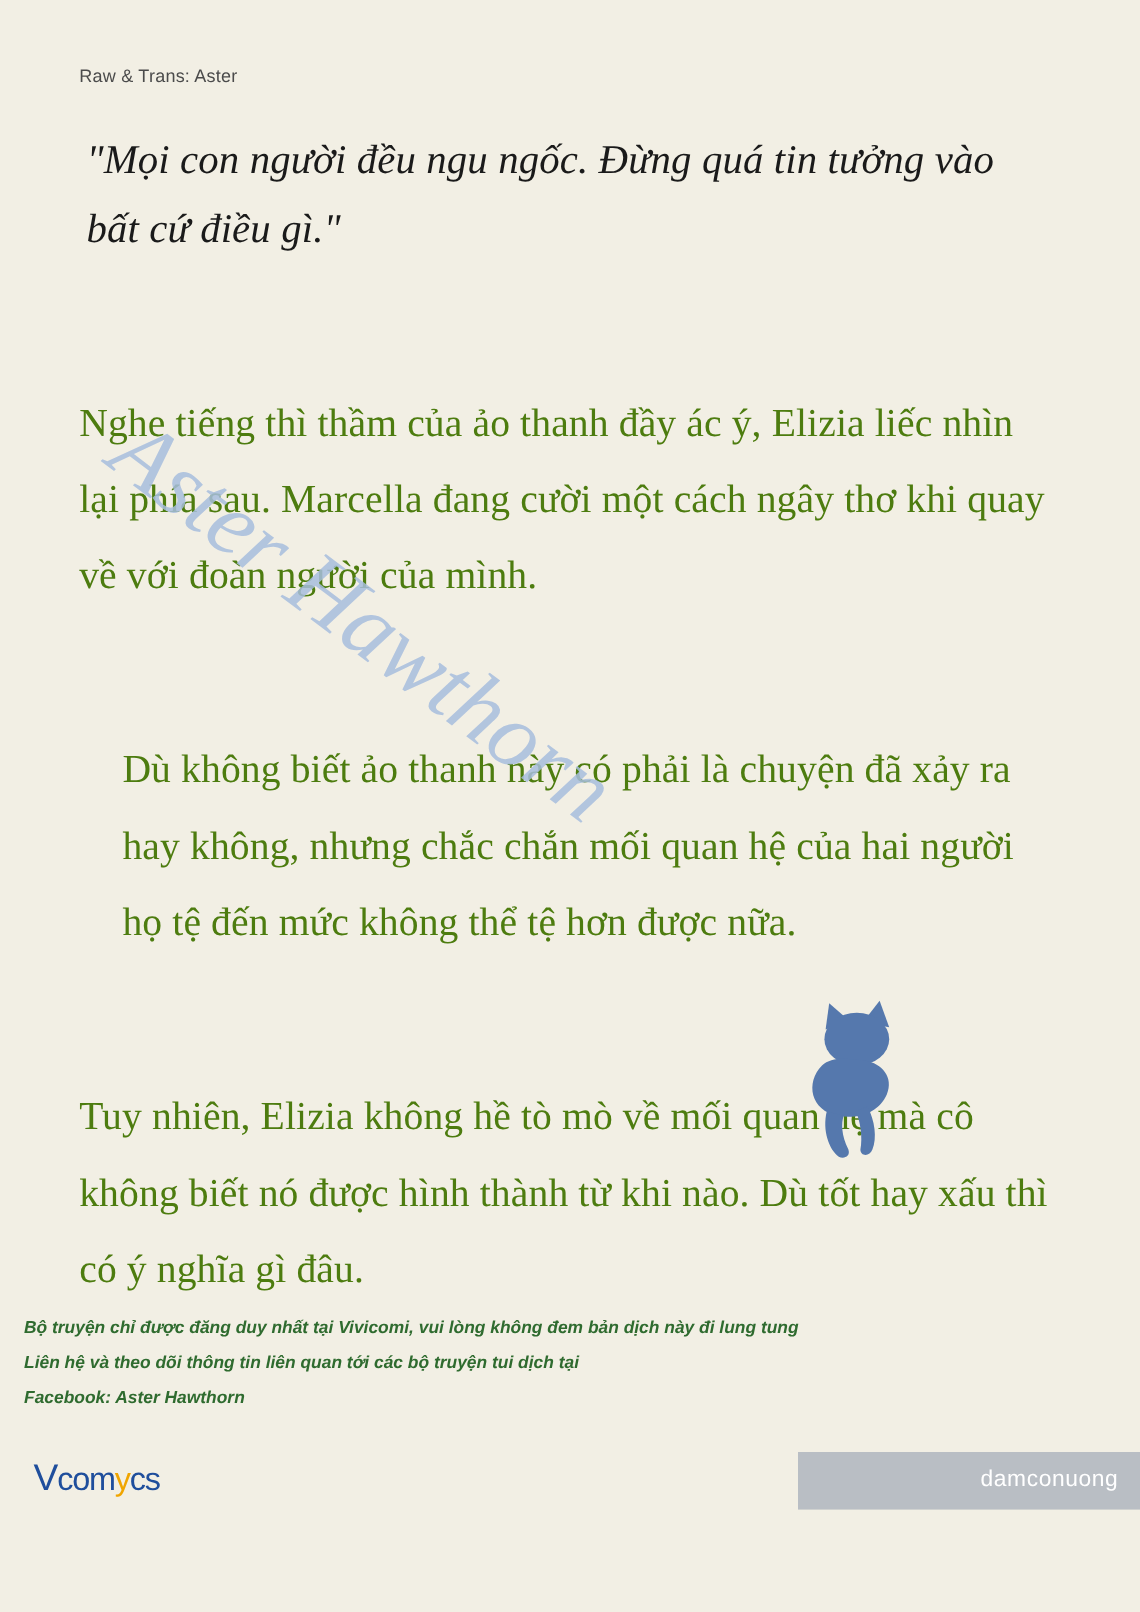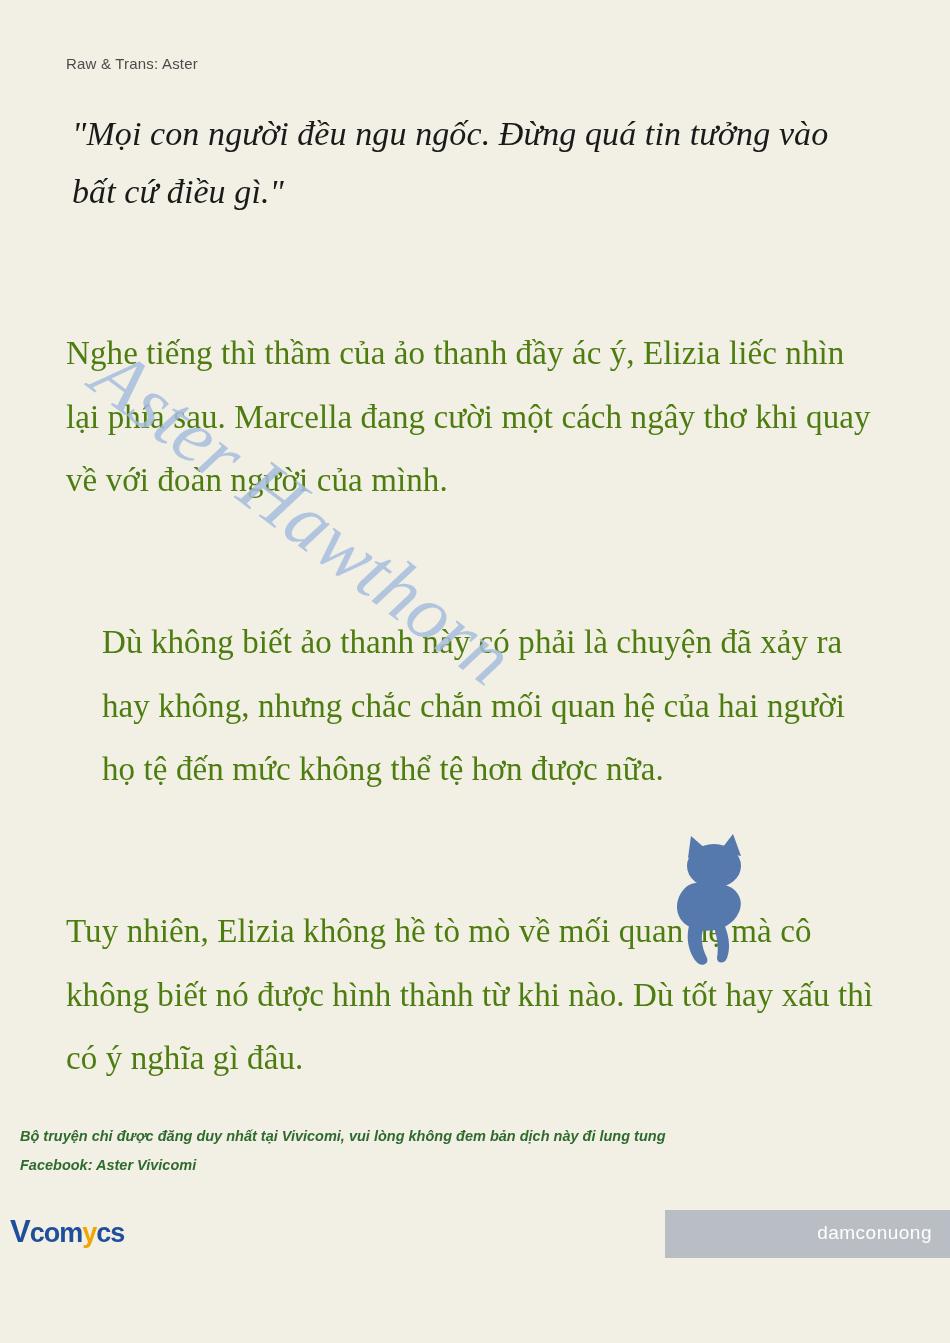--- a/index.html
+++ b/index.html
@@ -105,24 +105,24 @@
     position: absolute;
     left: 0;
     bottom: 0;
     width: 950px;
     height: 50px;
     background: #f2efe4;
   }
 
   .logo {
     position: absolute;
-    left: 10px;
+    left: 28px;
     bottom: 8px;
     font-family: "Liberation Sans", sans-serif;
-    font-weight: bold;
+    font-weight: normal;
     font-size: 27px;
     color: #1f4e9c;
     letter-spacing: -1px;
   }
   .logo .v {
     color: #1f4e9c;
     font-size: 31px;
   }
   .logo .y {
     color: #f0a500;
@@ -172,21 +172,22 @@
         <ellipse cx="59" cy="36" rx="27" ry="22"></ellipse>
         <path d="M30 58 C16 72 20 96 44 100 C62 103 78 96 84 82 C90 68 80 56 66 54 C52 52 38 50 30 58 Z"></path>
         <path d="M34 96 C30 112 36 128 44 134 C48 136 54 134 52 128 C46 116 46 106 48 100 Z"></path>
         <path d="M68 92 C74 104 76 118 72 128 C70 134 62 134 62 128 C64 118 62 104 58 96 Z"></path>
       </g>
     </svg>
   </div>
 
   <div class="footer-notes">
     <div>Bộ truyện chỉ được đăng duy nhất tại Vivicomi, vui lòng không đem bản dịch này đi lung tung</div>
-    <div>Facebook: Aster Vivicomi</div>
+    <div>Liên hệ và theo dõi thông tin liên quan tới các bộ truyện tui dịch tại</div>
+    <div>Facebook: Aster Hawthorn</div>
   </div>
 
   <div class="bottom-bar">
     <div class="bottom-right-block"></div>
     <div class="logo">
       <span class="v">V</span><span>com</span><span class="y">y</span><span>cs</span>
     </div>
     <div class="site-tag">damconuong</div>
   </div>
 

